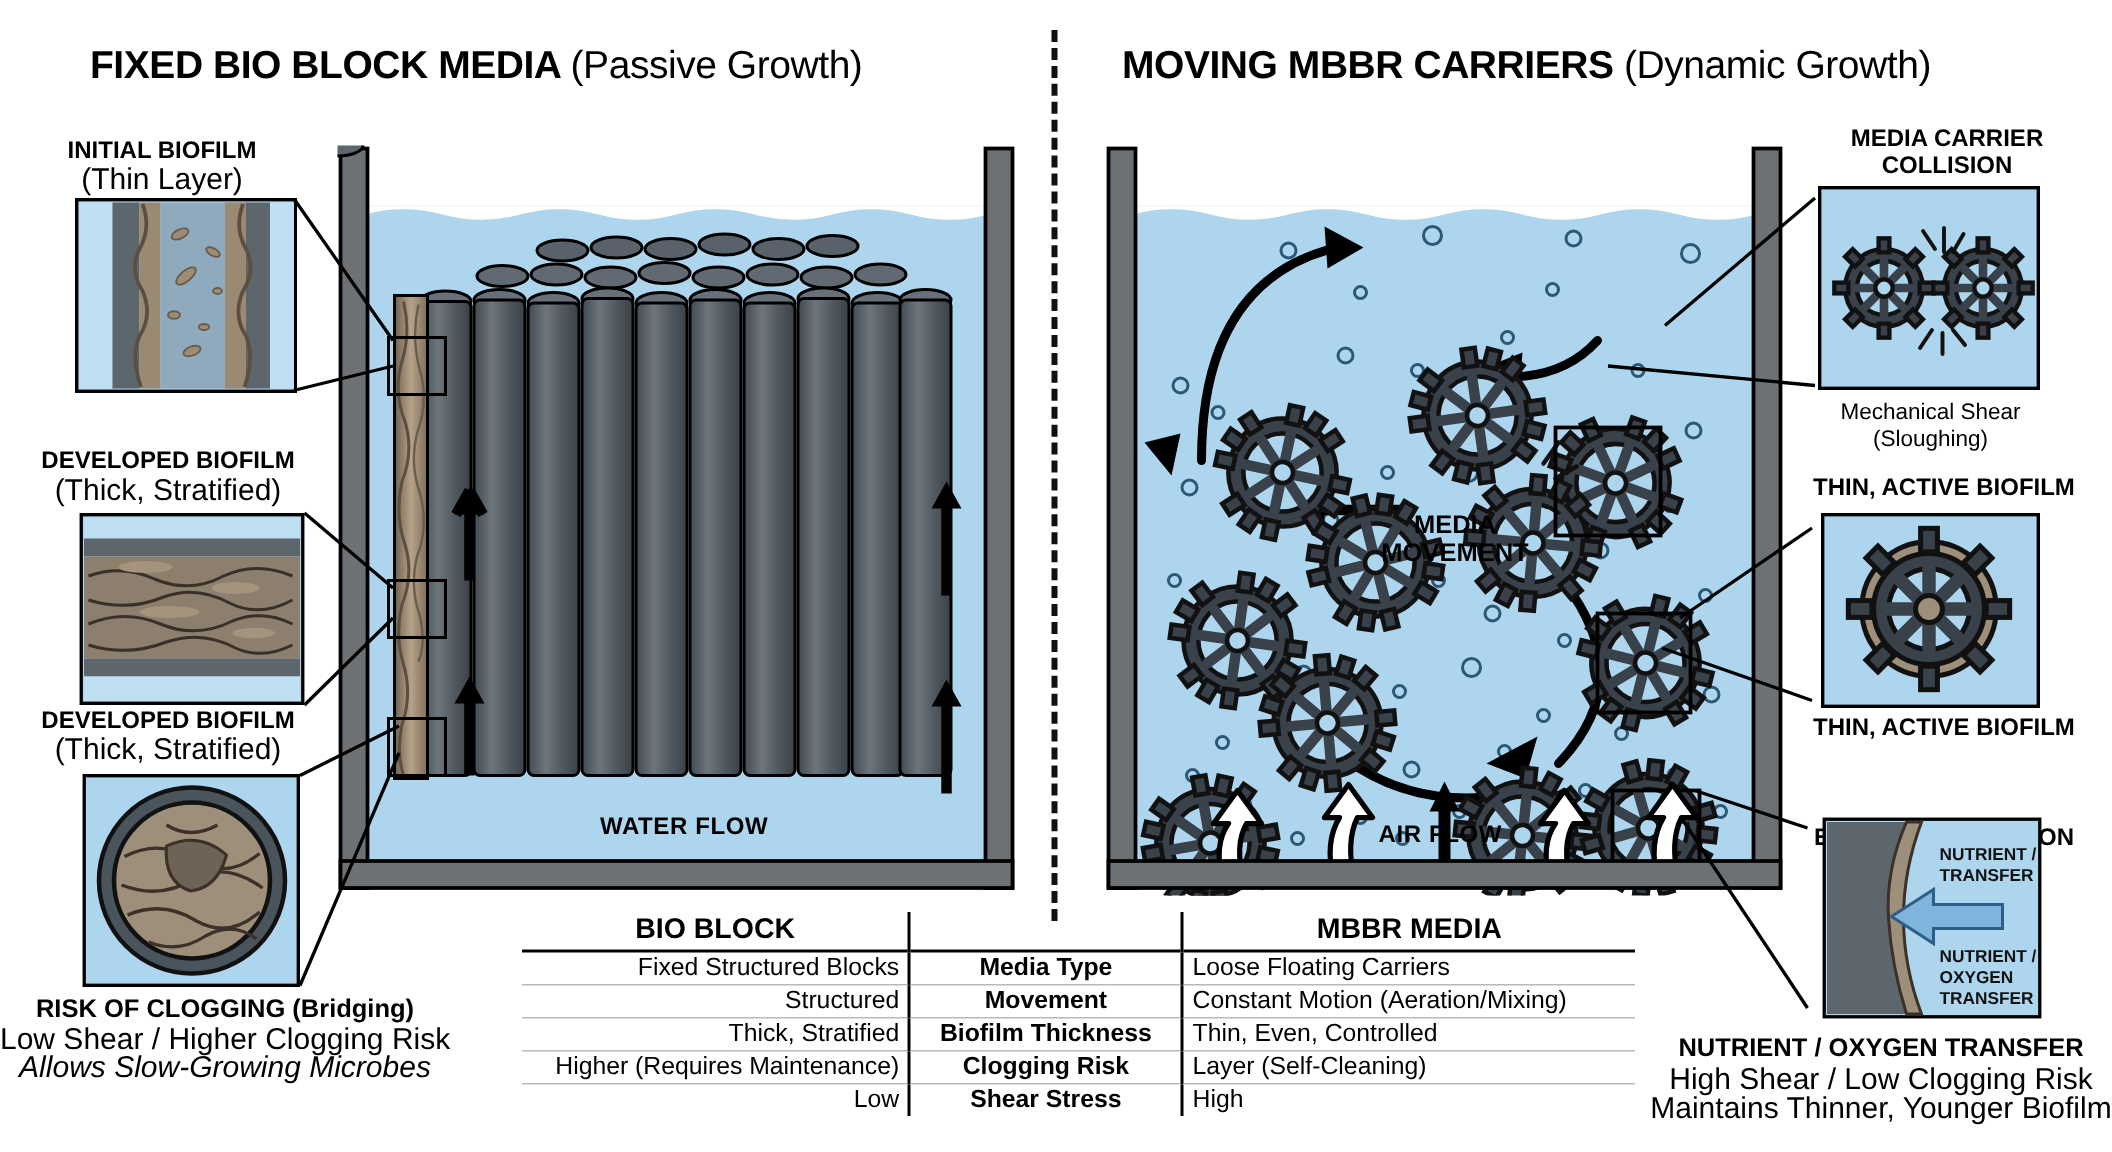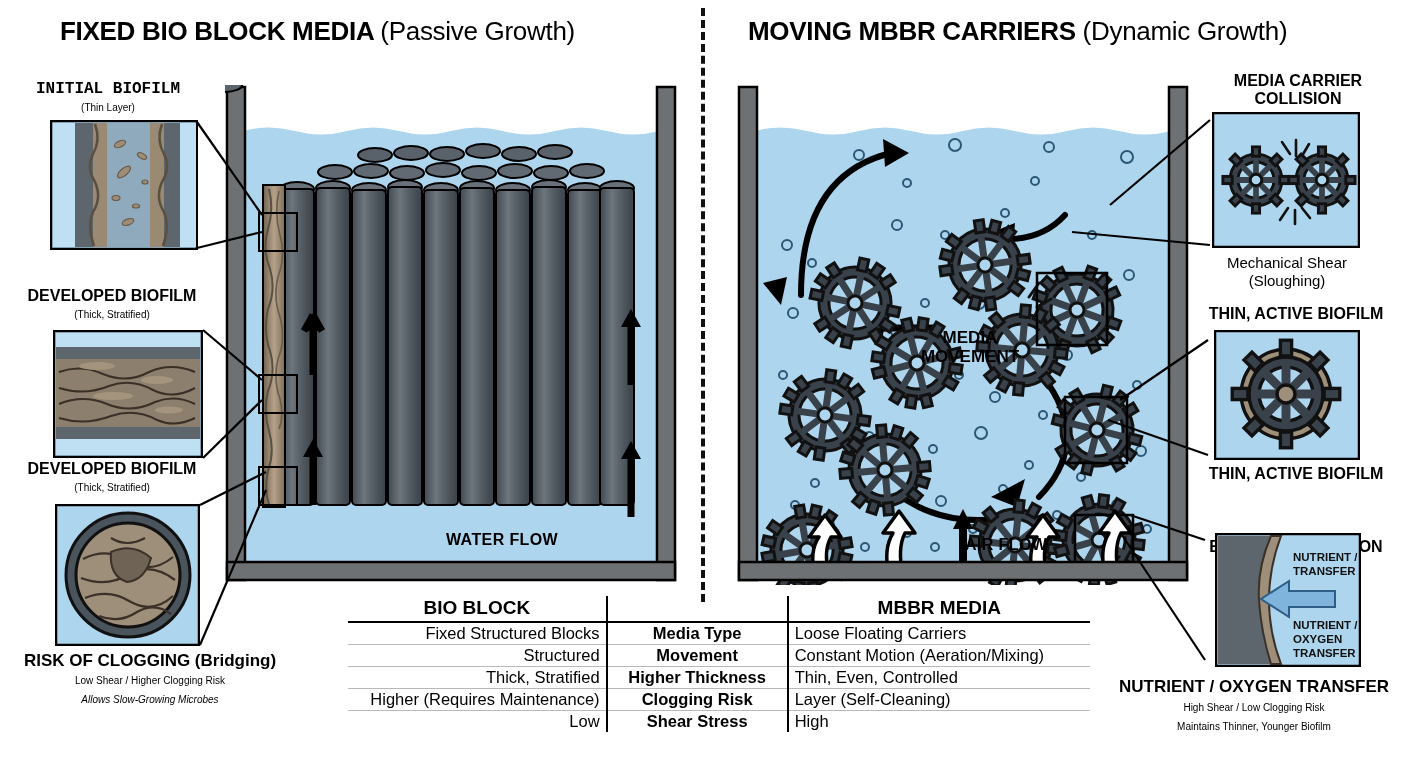--- a/index.html
+++ b/index.html
@@ -1,47 +1,47 @@
 <!DOCTYPE html>
 <html><head>
 <meta charset="utf-8">
 <style>
   html,body{margin:0;padding:0;background:#fff;}
   body{width:1408px;height:768px;position:relative;overflow:hidden;
        font-family:"Liberation Sans",sans-serif;color:#000;}
-  .stage{position:absolute;left:0;top:0;width:1408px;height:676px;}
+  .stage{position:absolute;left:0;top:12px;width:1408px;height:676px;}
   .abs{position:absolute;}
 
   
   .panel-title{font-size:26px;font-weight:bold;letter-spacing:-.3px;white-space:nowrap;}
   .panel-title .reg{font-weight:normal;}
 
   
   .divider{left:701px;top:8px;width:0;height:594px;
            border-left:4px dashed #111;}
 
   
   .cap-bold{font-size:16px;font-weight:bold;line-height:18px;text-align:center;white-space:nowrap;}
-  .cap-reg{font-size:10px;font-weight:normal;line-height:18px;text-align:center;white-space:nowrap;}
+  .cap-reg{font-size:20px;font-weight:normal;line-height:18px;text-align:center;white-space:nowrap;}
   .cap-sm{font-size:15px;font-weight:normal;line-height:18px;text-align:center;white-space:nowrap;}
 
   
   .cmp{position:absolute;left:348px;top:596px;width:742px;}
   .cmp table{border-collapse:collapse;width:742px;font-size:16.5px;}
   .cmp td{padding:1px 6px;white-space:nowrap;}
   .cmp .hdr td{font-weight:bold;font-size:19px;padding-bottom:2px;text-align:center;}
   .cmp tr.row{border-top:1.2px solid #b9b9b9;}
   .cmp tr.thick{border-top:2.6px solid #000;}
   .col-l{width:250px;text-align:right;}
   .col-m{width:175px;text-align:center;font-weight:bold;
          border-left:2.2px solid #000;border-right:2.2px solid #000;}
   .col-r{width:300px;text-align:left;}
   .cmp .hdr .col-m{border-left:2.2px solid #000;border-right:2.2px solid #000;
                    border-top:none;}
-  .flow-lbl{font-size:16px;font-weight:bold;letter-spacing:.4px;margin-left:46px;}
+  .flow-lbl{font-size:16px;font-weight:bold;letter-spacing:.4px;}
   .media-lbl{font-size:17px;font-weight:bold;text-align:center;line-height:19px;}
 </style>
 </head>
 <body>
 
 <div class="stage">
 
   <div class="abs panel-title" style="left:60px;top:16px;">
     <span>FIXED BIO BLOCK MEDIA</span>
     <span class="reg">(Passive Growth)</span>
@@ -322,21 +322,21 @@
       <line x1="1210" y1="245" x2="1072" y2="232"></line>
 
       <line x1="1208" y1="340" x2="1120" y2="400"></line>
       <line x1="1208" y1="455" x2="1108" y2="420"></line>
 
       <line x1="1205" y1="540" x2="1130" y2="515"></line>
       <line x1="1205" y1="660" x2="1122" y2="535"></line>
     </g>
   </svg>
 
-  <div class="abs cap-bold" style="left:18px;top:80px;width:180px;font-family:Liberation Mono, monospace;">INITIAL BIOFILM</div>
+  <div class="abs cap-bold" style="left:18px;top:80px;width:180px;">INITIAL BIOFILM</div>
   <div class="abs cap-reg" style="left:18px;top:99px;width:180px;">(Thin Layer)</div>
   <svg class="abs" style="left:50px;top:120px;" width="148" height="130">
     <rect x="1" y="1" width="146" height="128" fill="#aed5ee" stroke="#000" stroke-width="2.5"></rect>
     <rect x="3" y="3" width="22" height="124" fill="#bfe0f2"></rect>
     <rect x="25" y="3" width="18" height="124" fill="#5d666d"></rect>
     <rect x="43" y="3" width="14" height="124" fill="#9a8a74"></rect>
     <rect x="57" y="3" width="58" height="124" fill="#8fa9bd"></rect>
     <rect x="100" y="3" width="14" height="124" fill="#9a8a74"></rect>
     <rect x="114" y="3" width="16" height="124" fill="#5d666d"></rect>
     <rect x="130" y="3" width="16" height="124" fill="#bfe0f2"></rect>
@@ -515,21 +515,21 @@
           <td class="col-m">Media Type</td>
           <td class="col-r">Loose Floating Carriers</td>
         </tr>
         <tr class="row">
           <td class="col-l">Structured</td>
           <td class="col-m">Movement</td>
           <td class="col-r">Constant Motion (Aeration/Mixing)</td>
         </tr>
         <tr class="row">
           <td class="col-l">Thick, Stratified</td>
-          <td class="col-m">Higher Thickness</td>
+          <td class="col-m">Biofilm Thickness</td>
           <td class="col-r">Thin, Even, Controlled</td>
         </tr>
         <tr class="row">
           <td class="col-l">Higher (Requires Maintenance)</td>
           <td class="col-m">Clogging Risk</td>
           <td class="col-r">Layer (Self-Cleaning)</td>
         </tr>
         <tr class="row">
           <td class="col-l">Low</td>
           <td class="col-m">Shear Stress</td>

